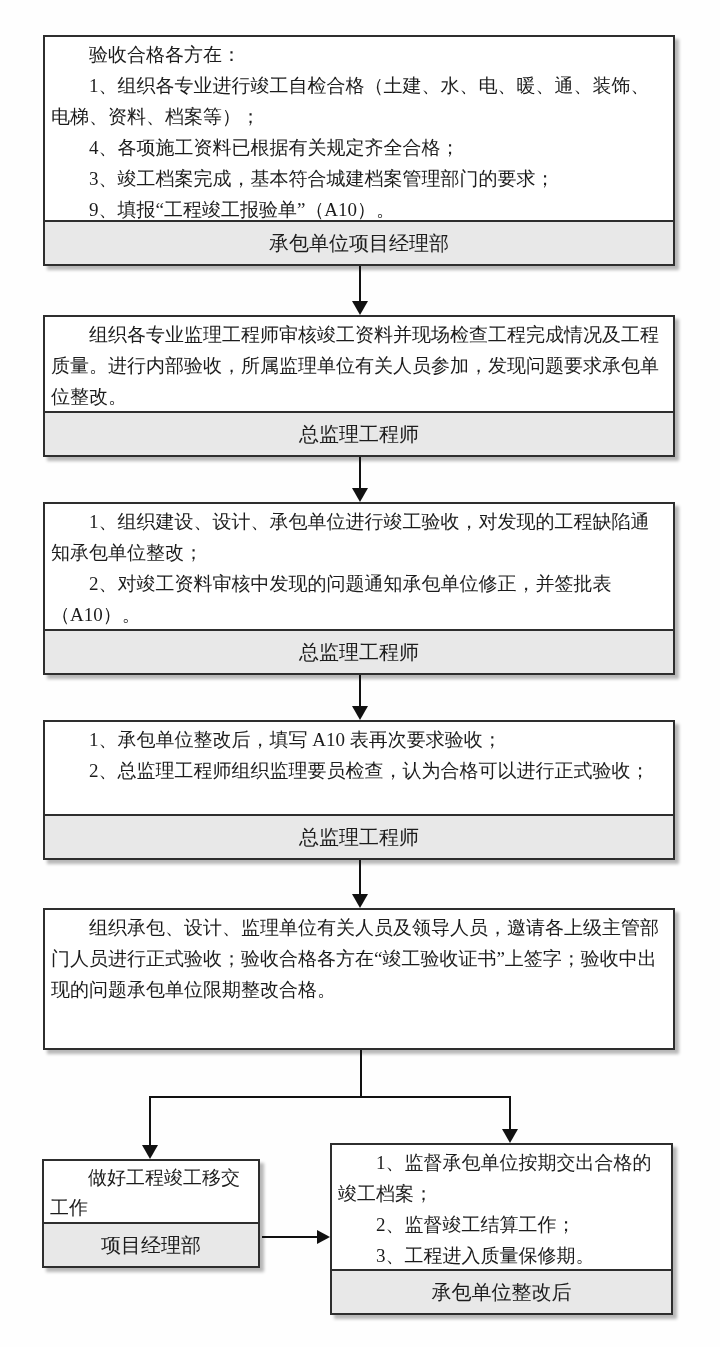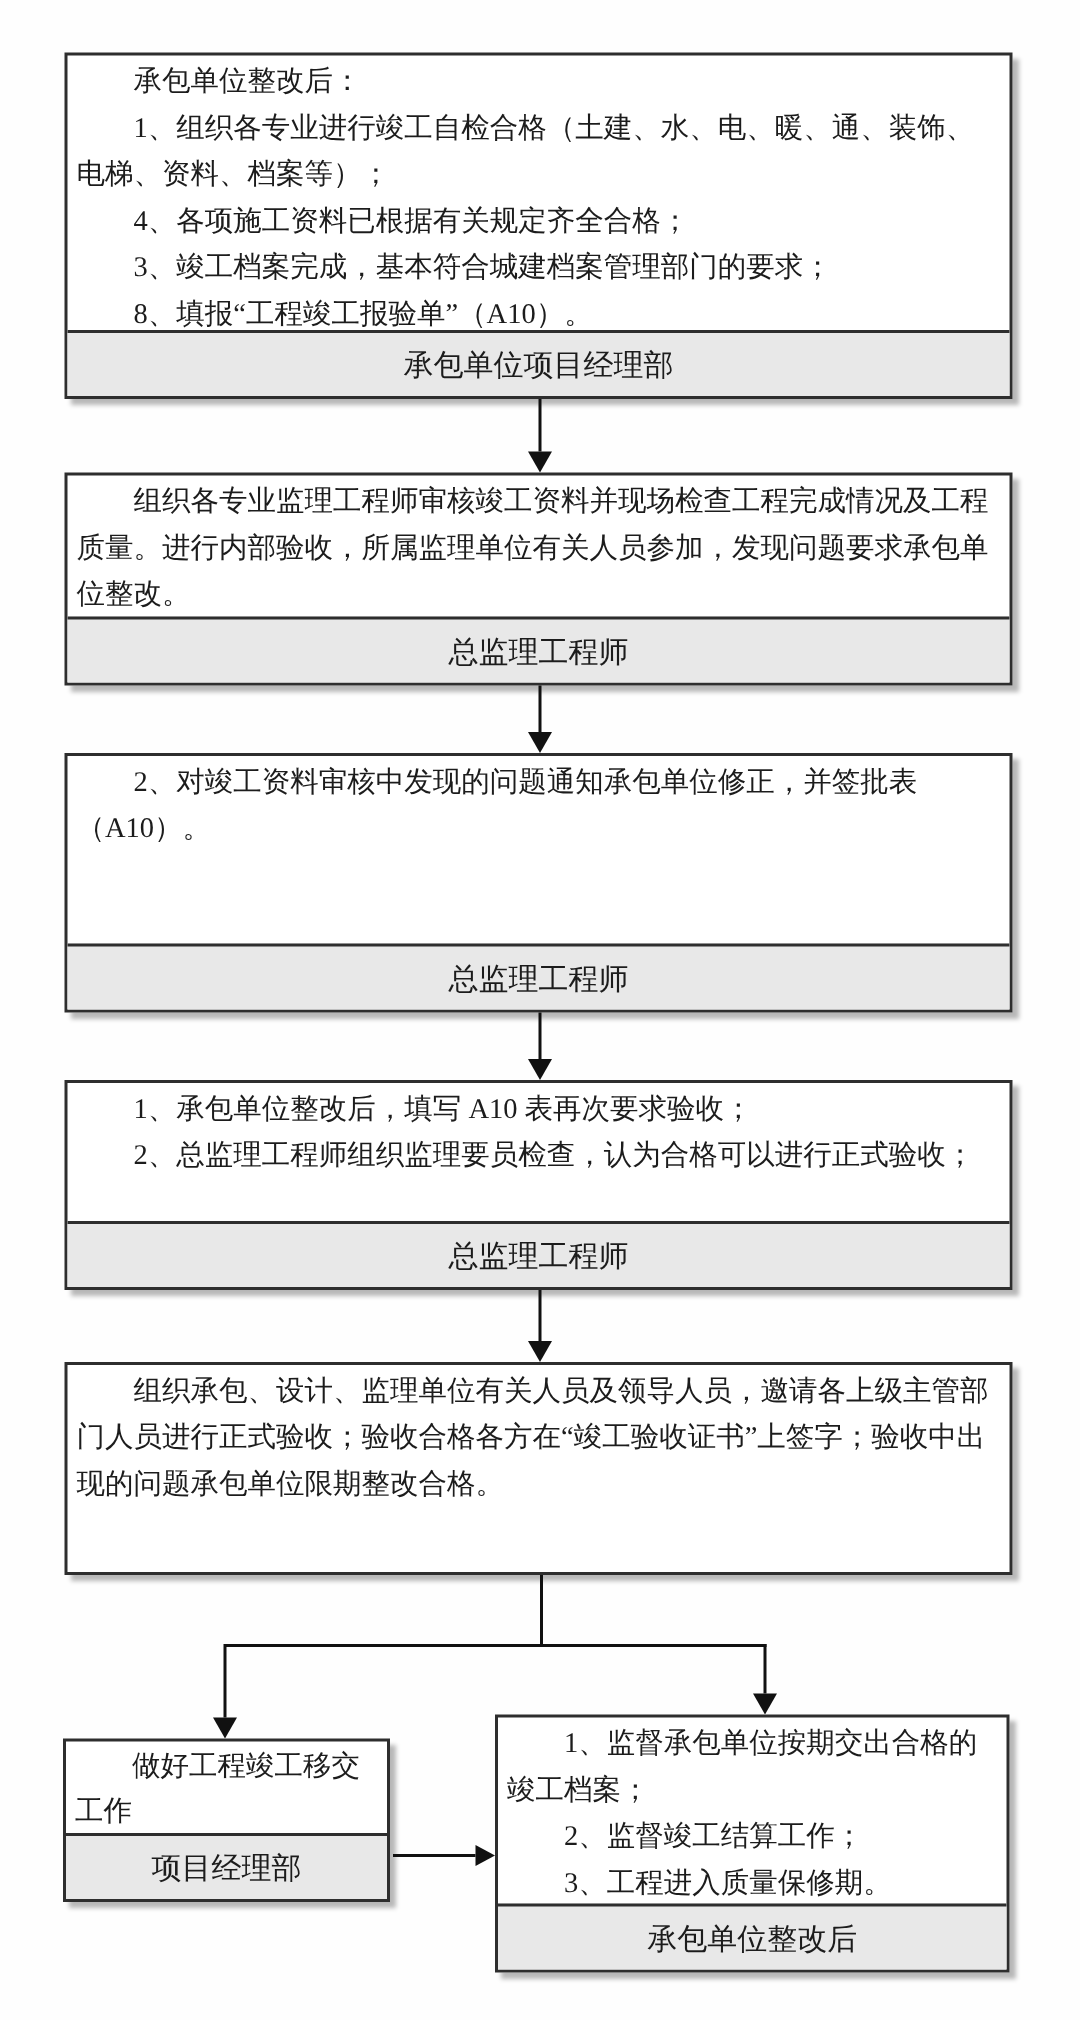--- a/index.html
+++ b/index.html
@@ -98,25 +98,25 @@
     border-left:13px solid var(--line);
   }
 </style>
 </head>
 <body>
 
 <div class="canvas">
 
   <section class="fbox" style="left:43px;top:35px;width:632px;height:231px">
     <div class="body">
-      <p>承包单位整改后：</p>
+      <p>验收合格各方在：</p>
       <p>1、组织各专业进行竣工自检合格（土建、水、电、暖、通、装饰、电梯、资料、档案等）；</p>
       <p>4、各项施工资料已根据有关规定齐全合格；</p>
       <p>3、竣工档案完成，基本符合城建档案管理部门的要求；</p>
-      <p>8、填报“工程竣工报验单”（A10）。</p>
+      <p>9、填报“工程竣工报验单”（A10）。</p>
     </div>
     <div class="footer">
       <span>承包单位项目经理部</span>
     </div>
   </section>
 
   <div class="varrow" style="left:359px;top:266px;height:35px"></div>
 
   <section class="fbox" style="left:43px;top:315px;width:632px;height:142px">
     <div class="body">
@@ -124,20 +124,21 @@
     </div>
     <div class="footer">
       <span>总监理工程师</span>
     </div>
   </section>
 
   <div class="varrow" style="left:359px;top:457px;height:31px"></div>
 
   <section class="fbox" style="left:43px;top:502px;width:632px;height:173px">
     <div class="body">
+      <p>1、组织建设、设计、承包单位进行竣工验收，对发现的工程缺陷通知承包单位整改；</p>
       <p>2、对竣工资料审核中发现的问题通知承包单位修正，并签批表（A10）。</p>
     </div>
     <div class="footer">
       <span>总监理工程师</span>
     </div>
   </section>
 
   <div class="varrow" style="left:359px;top:675px;height:31px"></div>
 
   <section class="fbox" style="left:43px;top:720px;width:632px;height:140px">

